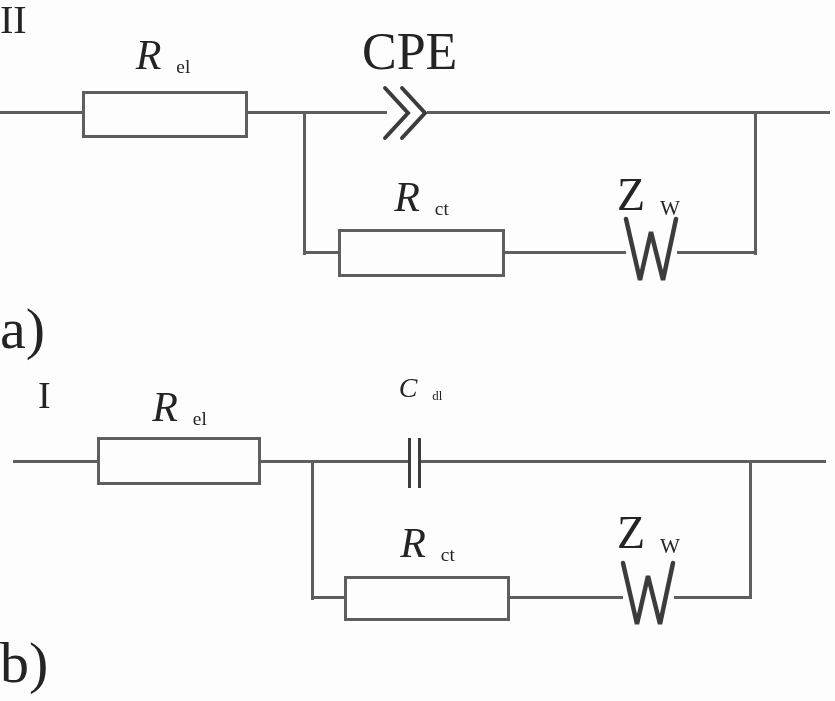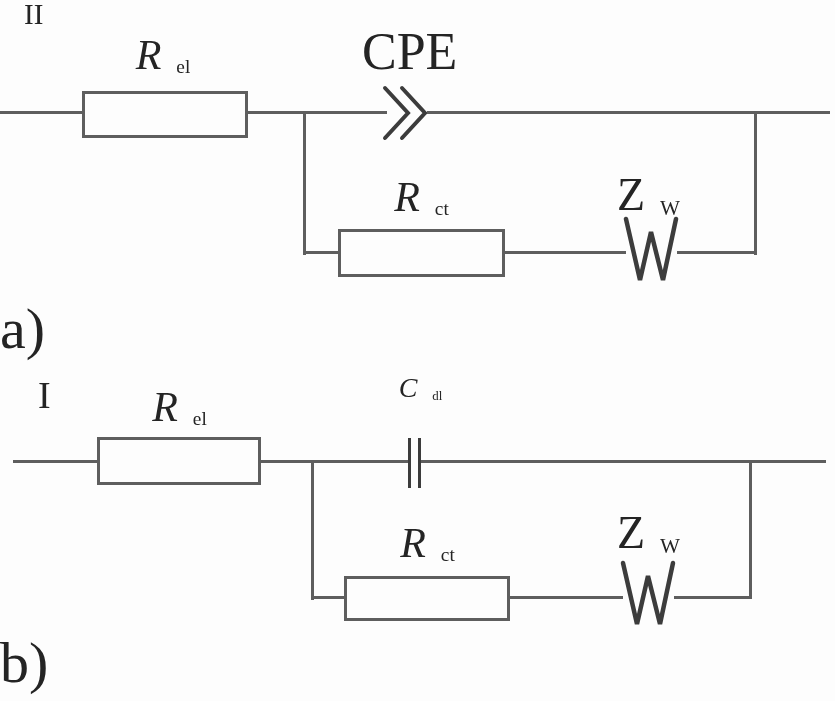--- a/index.html
+++ b/index.html
@@ -34,21 +34,21 @@
   }
   .sym{position:absolute;}
   .sym svg{display:block;}
 </style>
 </head>
 <body>
 
 <div class="stage">
 
   <div>
-    <div class="lbl" style="left:24px;top:0px;font-size:29px;"><span class="m-up">II</span></div>
+    <div class="lbl" style="left:0;top:0px;font-size:40px;"><span class="m-up">II</span></div>
 
     <div class="h-wire" style="left:0px;top:111px;width:84px;"></div>
     <div class="comp-box" style="left:82px;top:91px;width:166px;height:47px;"></div>
     <div class="lbl" style="left:118px;top:34px;width:90px;font-size:42px;"><span class="m-it">R</span><sub>el</sub></div>
     <div class="h-wire" style="left:245px;top:111px;width:142px;"></div>
 
     <div class="lbl" style="left:362px;top:26px;width:85px;font-size:52px;"><span class="m-up">CPE</span></div>
     <div class="sym" style="left:381px;top:84px;" aria-label="≫">
       <svg width="48" height="58" viewBox="0 0 48 58">
         <polyline points="4,4 27,29 4,54" fill="none" stroke="var(--ink)" stroke-width="4" stroke-linecap="round" stroke-linejoin="miter"></polyline>

